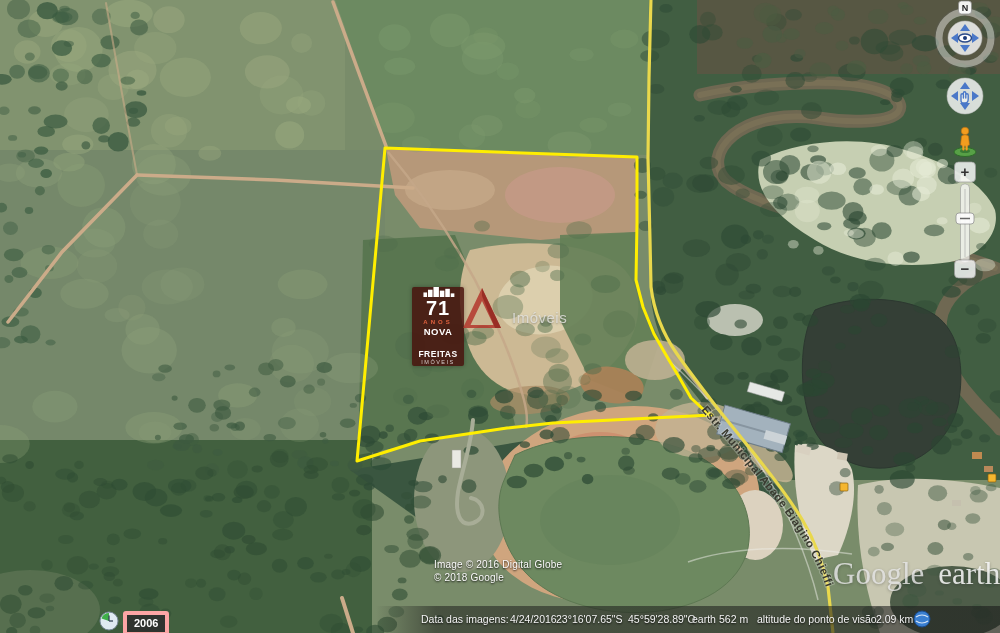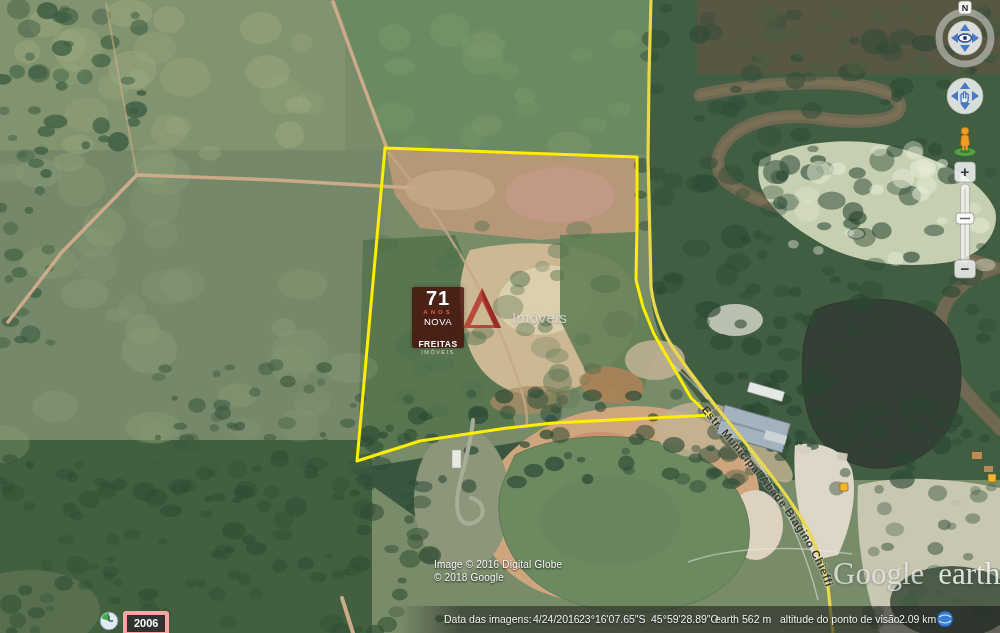--- a/index.html
+++ b/index.html
@@ -1,41 +1,41 @@
 <!DOCTYPE html>
 <html><head>
 <meta charset="utf-8">
 <style>
   html,body{margin:0;padding:0;background:#222;}
   .stage{position:relative;width:1000px;height:633px;overflow:hidden;
          font-family:"Liberation Sans",sans-serif;background:#7a8d6b;}
   .abs{position:absolute;}
   svg{display:block;}
   
-  .statusbar{left:399px;right:0;top:606px;height:27px;
+  .statusbar{left:376px;right:0;top:606px;height:27px;
     background:linear-gradient(to right,rgba(20,20,20,0),rgba(22,22,22,.5) 60px,rgba(25,25,25,.58));}
   .sbtxt{position:absolute;top:7px;font-size:10.5px;color:#f3f3f3;white-space:nowrap;
     text-shadow:0 1px 2px rgba(0,0,0,.85);}
   
   .copyright{left:434px;top:558px;width:132px;text-align:left;font-size:10px;
     color:#fafafa;line-height:13px;text-shadow:0 1px 2px rgba(0,0,0,.9);letter-spacing:.2px;}
   
   .gelogo{left:833px;top:556px;font-family:"Liberation Serif",serif;font-size:31px;
     color:rgba(233,233,233,.82);text-shadow:0 1px 3px rgba(40,40,40,.35);white-space:nowrap;}
   .gelogo .earth{color:rgba(250,250,250,.85);margin-left:14px;}
   
   .yearbadge{left:123px;top:611px;background:rgba(45,45,45,.88);border:4px solid #fca5a5;
     border-radius:3px;color:#fff;font-size:11px;font-weight:bold;padding:1px 7px 2px;line-height:14px;}
   
-  .nf{left:412px;top:287px;width:52px;height:61px;background:rgba(72,17,12,.84);
+  .nf{left:412px;top:287px;width:52px;height:79px;background:rgba(72,17,12,.84);
     border-radius:2px;display:flex;flex-direction:column;align-items:center;justify-content:space-between;
     color:#fff;text-align:center;line-height:1;box-shadow:0 0 4px rgba(0,0,0,.3);}
   .nf .y71{font-size:20px;font-weight:800;letter-spacing:1px;margin-top:1px;}
   .nf .anos{font-size:6px;color:#e0603e;letter-spacing:3px;font-weight:bold;margin:1px 0 2px;}
-  .nf .l1{font-size:9.5px;font-weight:400;letter-spacing:.5px;}
+  .nf .l1{font-size:9.5px;font-weight:700;letter-spacing:.5px;}
   .nf .l2{font-size:8.5px;font-weight:800;letter-spacing:.5px;margin-top:13px;}
   .nf .l3{font-size:5.5px;color:#d8cfcf;letter-spacing:1.5px;margin-top:2px;}
   
   .saf-name{left:502px;top:285px;font-size:25px;font-weight:700;letter-spacing:.5px;
     color:rgba(80,66,62,.70);text-shadow:0 1px 1px rgba(255,255,255,.18);}
   .saf-tag{left:512px;top:309px;font-size:15px;color:rgba(228,228,224,.82);
     text-shadow:0 1px 2px rgba(60,60,60,.45);letter-spacing:.5px;}
 </style>
 </head>
 <body>

